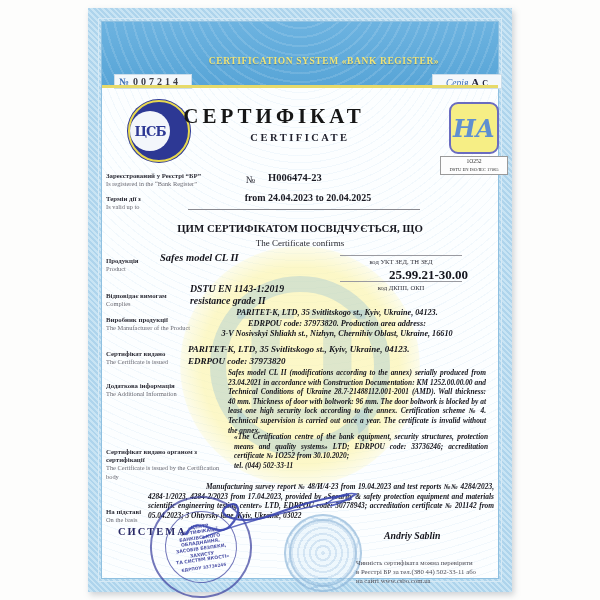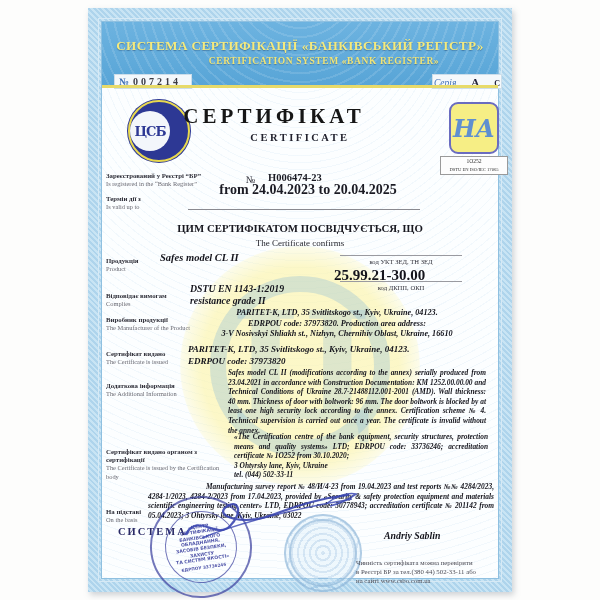--- a/index.html
+++ b/index.html
@@ -23,21 +23,21 @@
            font-size:13.2px;color:#f4ea7e;letter-spacing:.4px;
            text-shadow:0 1px 1px rgba(40,80,120,.55);}
   .band-l2{left:14px;top:48px;width:444px;text-align:center;font-weight:bold;
            font-size:9.5px;color:#efe478;letter-spacing:.6px;
            text-shadow:0 1px 1px rgba(40,80,120,.5);}
   .numbox{left:26px;top:66px;width:78px;height:15px;background:#f4f8fb;border:1px solid #cddeea;
           display:flex;align-items:center;gap:4px;padding-left:4px;box-sizing:border-box;}
   .numbox .no{color:#3f6fb5;font-size:10px;font-weight:bold;}
   .numbox .digits{color:#3c3c44;font-size:10px;font-weight:bold;letter-spacing:3px;}
   .serbox{left:344px;top:66px;width:70px;height:15px;background:#f4f8fb;border:1px solid #cddeea;
-          display:flex;align-items:baseline;justify-content:center;gap:15px;box-sizing:border-box;padding-top:1px;}
+          display:flex;align-items:baseline;justify-content:center;gap:3px;box-sizing:border-box;padding-top:1px;}
   .serbox .ser{color:#3f6fb5;font-size:9.5px;font-style:italic;}
   .serbox .serval{color:#23233a;font-size:11px;font-weight:bold;}
   .serbox sup{color:#23233a;font-size:8px;font-weight:bold;}
   .yellow-line{left:14px;top:77px;width:396px;height:3px;background:#e7da69;}
 
   .wm-big{left:92px;top:238px;width:240px;height:240px;border-radius:50%;
           background:radial-gradient(circle,rgba(252,244,170,.65) 0 58%,rgba(252,244,170,.25) 70%,transparent 72%);}
   .wm-big-ring{left:122px;top:268px;width:180px;height:180px;border-radius:50%;
           border:16px solid rgba(120,175,220,.28);box-sizing:border-box;}
   .wm-big-glyph{left:130px;top:268px;width:170px;height:180px;font-size:150px;font-weight:bold;
@@ -67,31 +67,31 @@
   .logo-r-label .a{font-size:5.6px;display:block;}
   .logo-r-label .b{font-size:4.6px;display:block;}
 
   .lbl{color:#2e2e38;font-weight:bold;font-size:6.8px;line-height:8.2px;}
   .lbl .en{display:block;color:#6b6b74;font-weight:normal;font-size:6.4px;}
 
   .reg-lbl{left:18px;top:164px;width:135px;}
   .reg-no{left:158px;top:166px;font-size:10px;color:#23232e;}
   .reg-val{left:180px;top:164px;font-size:10.5px;font-weight:bold;color:#1b1b24;}
   .valid-lbl{left:18px;top:187px;width:135px;}
-  .valid-val{left:110px;top:174px;width:220px;text-align:center;font-size:14px;font-weight:bold;color:#1b1b24;}
+  .valid-val{left:110px;top:184px;width:220px;text-align:center;font-size:10px;font-weight:bold;color:#1b1b24;}
   .valid-line{left:100px;top:201px;width:232px;height:1px;background:#8a8a90;}
 
   .confirm-uk{left:14px;top:214px;width:396px;text-align:center;font-size:10.8px;font-weight:bold;color:#17171f;}
   .confirm-en{left:14px;top:230px;width:396px;text-align:center;font-size:9px;color:#26262e;}
 
   .prod-lbl{left:18px;top:249px;width:100px;}
   .prod-val{left:72px;top:244px;font-size:10.5px;font-weight:bold;font-style:italic;color:#14141c;}
   .code-line1{left:252px;top:247px;width:122px;height:1px;background:#9a9aa0;}
   .code-lbl1{left:246px;top:250px;width:134px;text-align:center;font-size:6.6px;color:#2e2e38;}
-  .code-val{left:246px;top:259px;width:134px;text-align:left;font-size:15px;font-weight:bold;color:#14141c;}
+  .code-val{left:246px;top:259px;width:134px;text-align:right;font-size:13px;font-weight:bold;color:#14141c;}
   .code-line2{left:252px;top:273px;width:122px;height:1px;background:#9a9aa0;}
   .code-lbl2{left:246px;top:276px;width:134px;text-align:center;font-size:6.6px;color:#2e2e38;}
 
   .comp-lbl{left:18px;top:284px;width:100px;}
   .comp-val{left:102px;top:275px;font-size:9.8px;font-weight:bold;font-style:italic;color:#14141c;line-height:12px;}
 
   .man-lbl{left:18px;top:308px;width:110px;}
   .man-val{left:96px;top:300px;width:306px;text-align:center;font-size:8.2px;font-weight:bold;
            font-style:italic;color:#14141c;line-height:10.6px;}
 
@@ -134,21 +134,20 @@
     <div class="inner">
       <div class="inner-texture"></div>
     </div>
 
     <div class="abs wm-big"></div>
     <div class="abs wm-big-ring"></div>
     <div class="abs wm-big-glyph">Ц</div>
     <div class="abs wm-seal"></div>
 
     <div class="abs band"></div>
-    <div class="abs band-l1">СИСТЕМА СЕРТИФІКАЦІЇ «БАНКІВСЬКИЙ РЕГІСТР»</div>
     <div class="abs band-l2">CERTIFICATION SYSTEM «BANK REGISTER»</div>
     <div class="abs numbox">
       <span class="no">№</span>
       <span class="digits">007214</span>
     </div>
     <div class="abs serbox">
       <span class="ser">Серія</span>
       <span class="serval">А</span>
       <sup>С</sup>
     </div>
@@ -227,21 +226,20 @@
       <span class="en">The Additional Information</span>
     </div>
     <div class="abs add-val">Safes model CL II (modifications according to the annex) serially produced from 23.04.2021 in accordance with Construction Documentation: КМ 1252.00.00.00 and Technical Conditions of Ukraine 28.7-21488112.001-2001 (AMD). Wall thickness: 40 mm. Thickness of door with boltwork: 96 mm. The door boltwork is blocked by at least one high security lock according to the annex. Certification scheme № 4. Technical supervision is carried out once a year. The certificate is invalid without the annex.</div>
 
     <div class="abs lbl cb-lbl">
       <span>Сертифікат видано органом з сертифікації</span>
       <span class="en">The Certificate is issued by the Certification body</span>
     </div>
     <div class="abs cb-val">
       <span>«The Certification centre of the bank equipment, security structures, protection means and quality systems» LTD; EDRPOU code: 33736246; accreditation certificate № 1О252 from 30.10.2020;</span>
-      <span class="cb-extra">3 Ohtyrsky lane, Kyiv, Ukraine</span>
       <span class="cb-extra">tel. (044) 502-33-11</span>
     </div>
 
     <div class="abs lbl bas-lbl">
       <span>На підставі</span>
       <span class="en">On the basis</span>
     </div>
     <div class="abs bas-val">Manufacturing survey report № 48/И/4-23 from 19.04.2023 and test reports №№ 4284/2023, 4284-1/2023, 4284-2/2023 from 17.04.2023, provided by «Security &amp; safety protection equipment and materials scientific engineering testing center» LTD, EDRPOU code: 30778943; accreditation certificate № 201142 from 05.04.2023; 3 Ohtyrsky lane, Kyiv, Ukraine, 03022</div>
 
     <div class="abs head-pos">СИСТЕМА</div>

